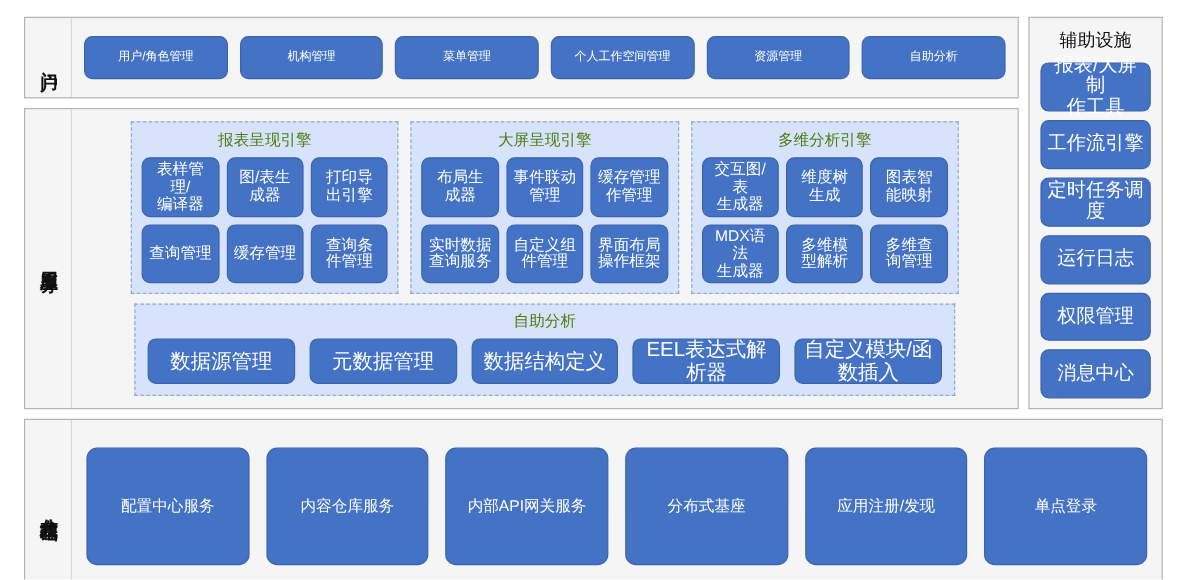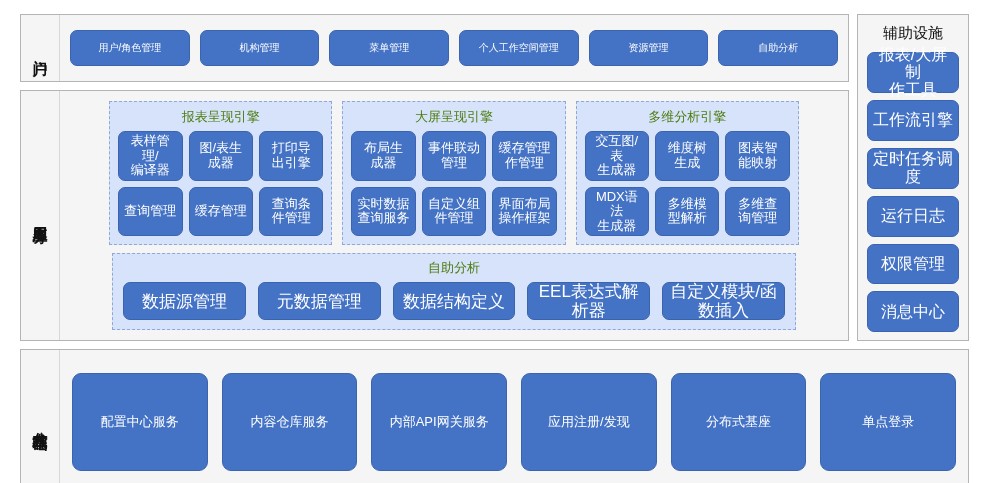--- a/index.html
+++ b/index.html
@@ -323,20 +323,20 @@
 
   </div>
 
   <div class="panel base-panel">
     <div class="v-label">分布式基础</div>
     <div class="panel-body">
       <div class="base-row">
         <div class="btn">配置中心服务</div>
         <div class="btn">内容仓库服务</div>
         <div class="btn">内部API网关服务</div>
+        <div class="btn">分布式基座</div>
         <div class="btn">应用注册/发现</div>
-        <div class="btn">分布式基座</div>
         <div class="btn">单点登录</div>
       </div>
     </div>
   </div>
 
 </div>
 
 </body></html>

